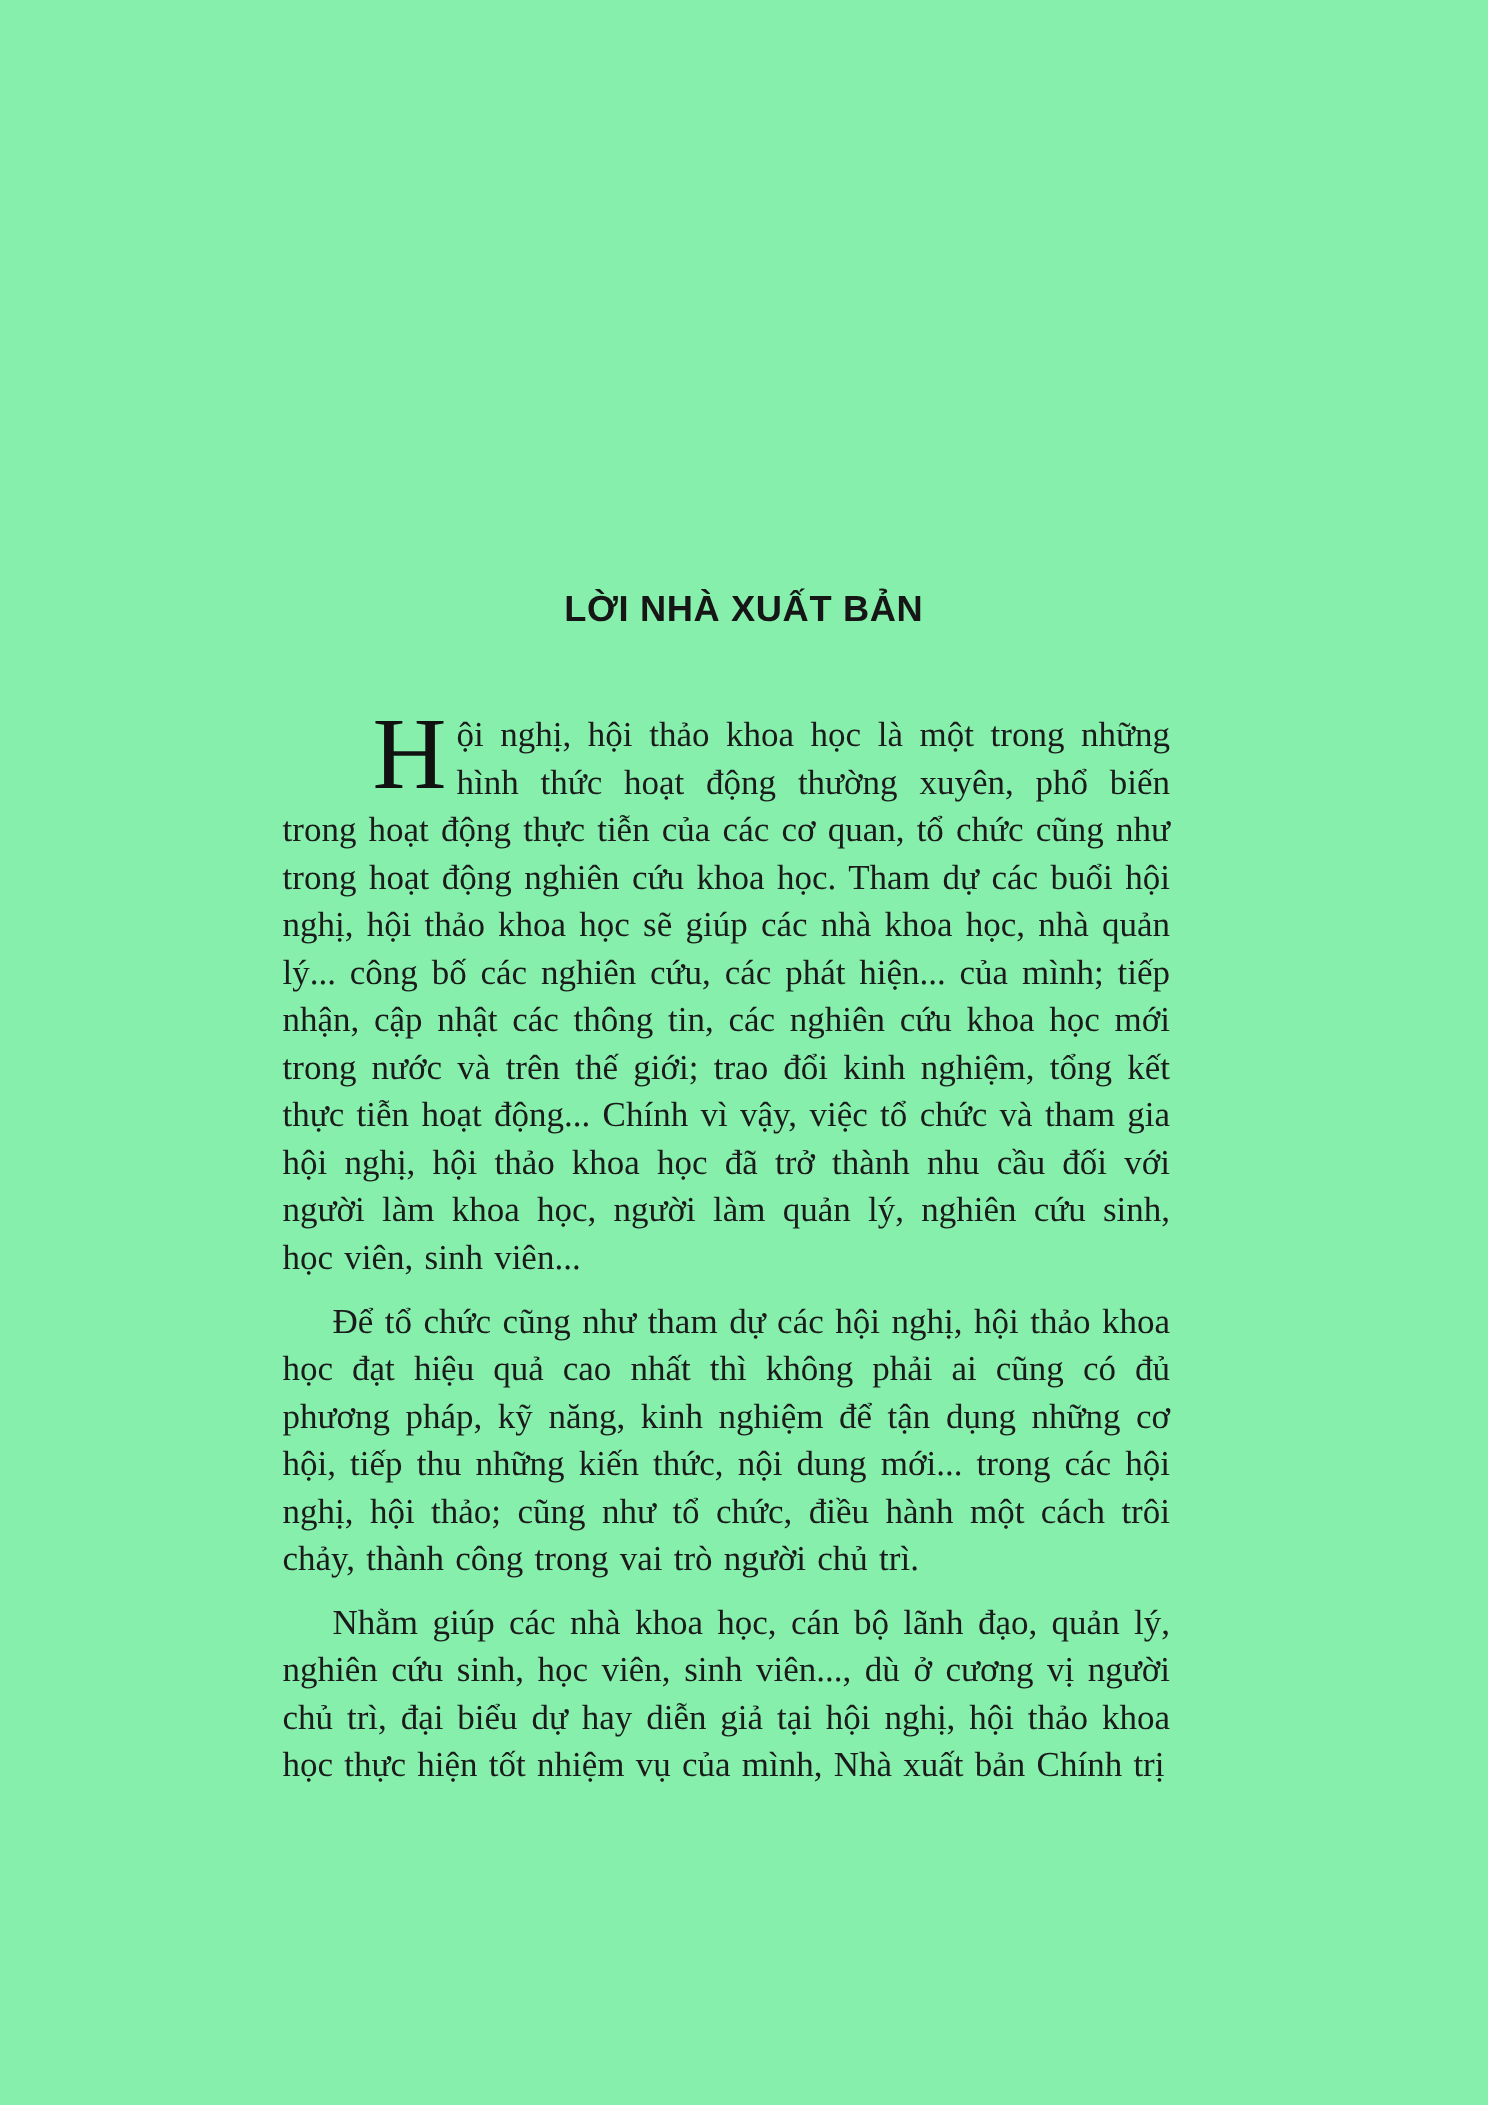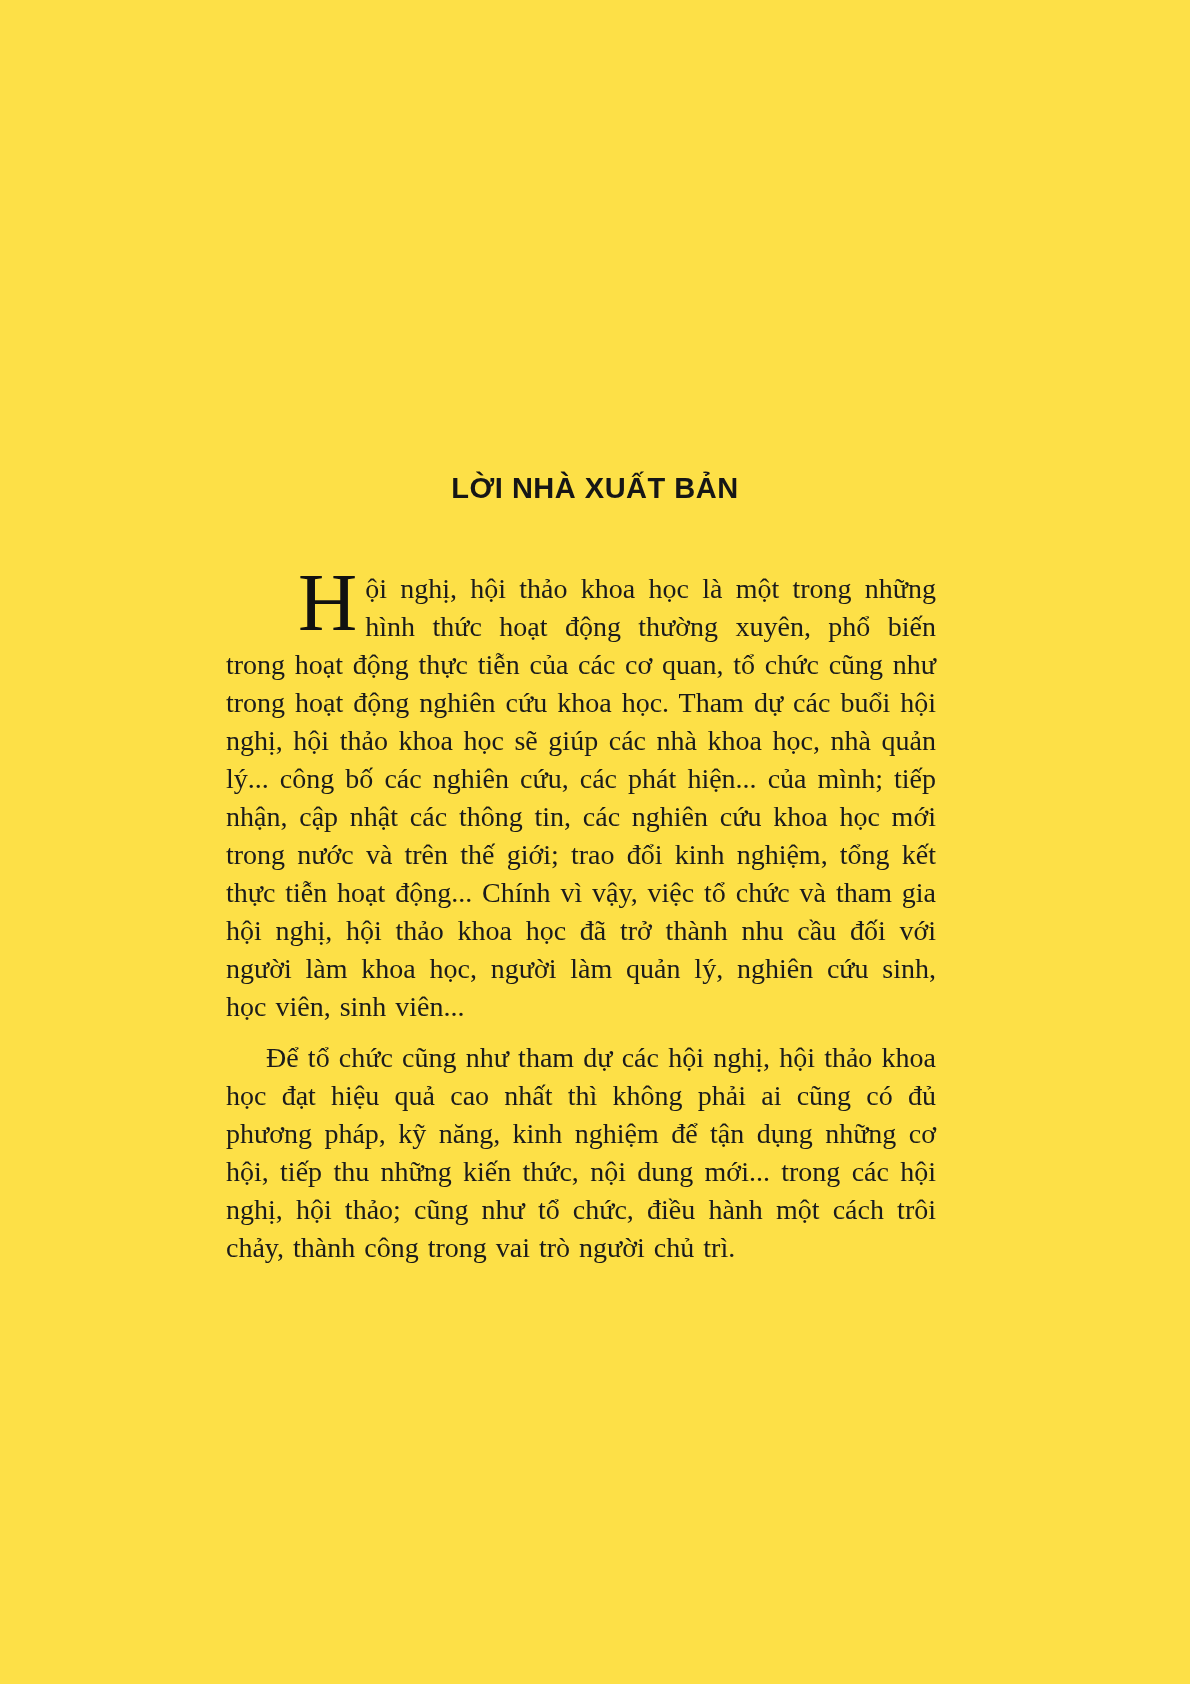--- a/index.html
+++ b/index.html
@@ -4,21 +4,21 @@
 <style>
   html, body {
     margin: 0;
     padding: 0;
     background: #ffffff;
   }
   .page {
     position: relative;
     width: 1190px;
     height: 1684px;
-    background: #fde047;
+    background: #86efac;
     color: #1b1b1b;
     overflow: hidden;
   }
   .page-title {
     position: absolute;
     top: 472px;
     left: 0;
     width: 1190px;
     margin: 0;
     text-align: center;
@@ -63,14 +63,15 @@
 <body>
 
 <div class="page">
   <h1 class="page-title">LỜI NHÀ XUẤT BẢN</h1>
 
   <div class="text-block">
     <p class="para"><span class="drop-cap">H</span><span>ội nghị, hội thảo khoa học là một trong những hình thức hoạt động thường xuyên, phổ biến trong hoạt động thực tiễn của các cơ quan, tổ chức cũng như trong hoạt động nghiên cứu khoa học. Tham dự các buổi hội nghị, hội thảo khoa học sẽ giúp các nhà khoa học, nhà quản lý... công bố các nghiên cứu, các phát hiện... của mình; tiếp nhận, cập nhật các thông tin, các nghiên cứu khoa học mới trong nước và trên thế giới; trao đổi kinh nghiệm, tổng kết thực tiễn hoạt động... Chính vì vậy, việc tổ chức và tham gia hội nghị, hội thảo khoa học đã trở thành nhu cầu đối với người làm khoa học, người làm quản lý, nghiên cứu sinh, học viên, sinh viên...</span></p>
 
     <p class="para indented">Để tổ chức cũng như tham dự các hội nghị, hội thảo khoa học đạt hiệu quả cao nhất thì không phải ai cũng có đủ phương pháp, kỹ năng, kinh nghiệm để tận dụng những cơ hội, tiếp thu những kiến thức, nội dung mới... trong các hội nghị, hội thảo; cũng như tổ chức, điều hành một cách trôi chảy, thành công trong vai trò người chủ trì.</p>
 
+    <p class="para indented">Nhằm giúp các nhà khoa học, cán bộ lãnh đạo, quản lý, nghiên cứu sinh, học viên, sinh viên..., dù ở cương vị người chủ trì, đại biểu dự hay diễn giả tại hội nghị, hội thảo khoa học thực hiện tốt nhiệm vụ của mình, Nhà xuất bản Chính trị</p>
   </div>
 </div>
 
 </body></html>

